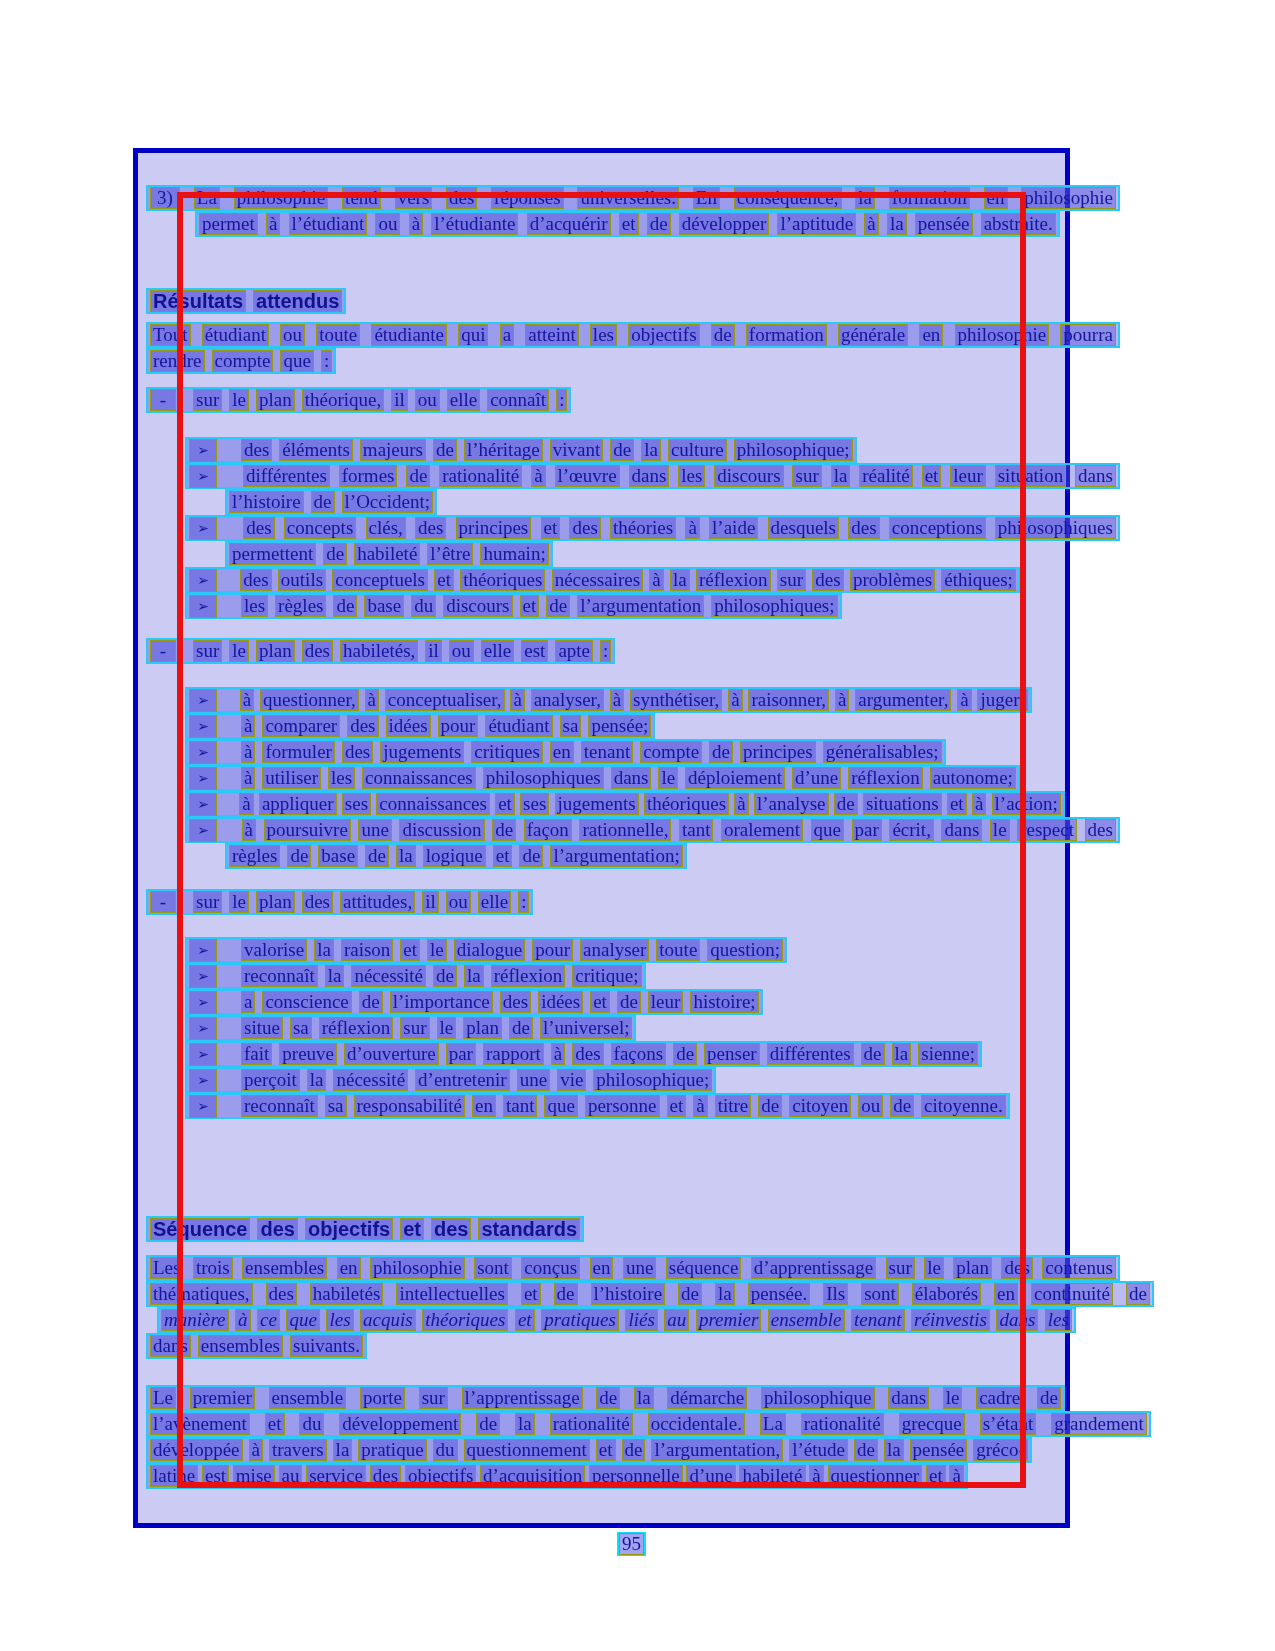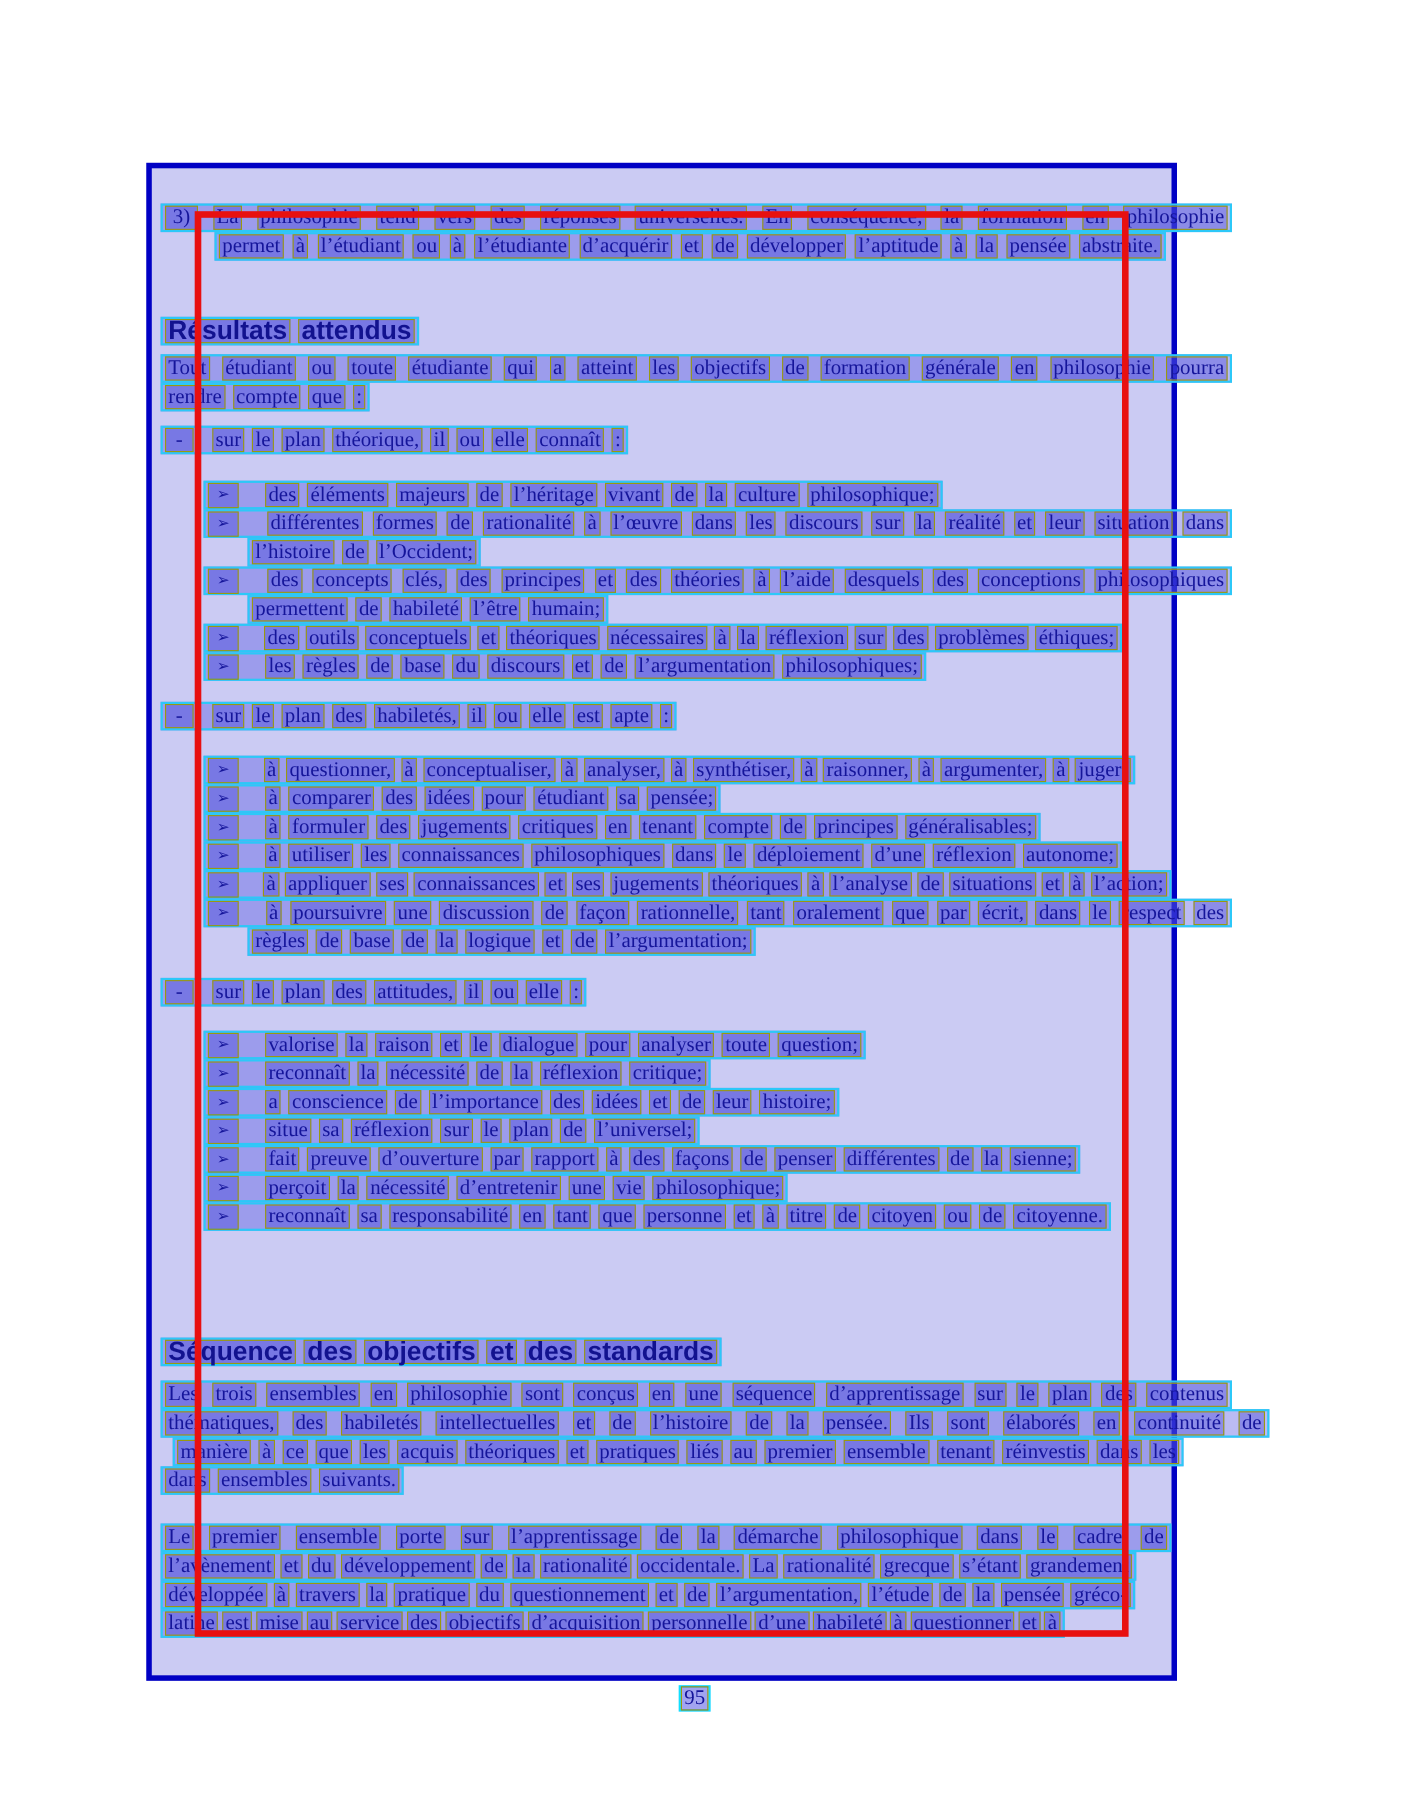--- a/index.html
+++ b/index.html
@@ -15,21 +15,21 @@
   #content{position:absolute;left:146px;top:185px;width:980px;z-index:3;}
   .block{margin:0;}
   .lrow{height:26px;}
   .line{display:inline-flex;align-items:center;height:26px;box-sizing:border-box;
         border:2px solid #2cc8f8;background:rgba(86,86,225,0.40);
         padding:0 2px;vertical-align:top;}
   .line.fill{justify-content:space-between;}
   .line.nofill{gap:7px;width:auto;}
   .word{display:inline-block;border:1px solid #99990f;background:rgba(62,62,215,0.38);
         padding:0 2px;line-height:20px;font-size:19px;color:#15159a;white-space:nowrap;}
-  .heading .word{font-family:"Liberation Sans", sans-serif;font-weight:bold;font-size:24px;color:#12128f;}
+  .heading .word{font-family:"Liberation Sans", sans-serif;font-weight:bold;font-size:20px;color:#12128f;}
   .marker{flex:none;text-align:center;}
   .marker.num{width:24px;}
   .marker.dash{width:20px;margin-right:10px;}
   .marker.arrow{width:22px;margin-right:17px;font-size:14px;padding-top:1px;}
   
   #page-num{position:absolute;left:617px;top:1532px;min-width:24px;height:24px;z-index:2;
         border:2px solid #10e0ff;background:#dfe3ff;box-sizing:border-box;
         display:flex;align-items:center;justify-content:center;
         font-size:17px;color:#15159a;font-family:"Liberation Serif", serif;}
 </style>
@@ -483,21 +483,21 @@
             <span class="word">de</span>
             <span class="word">la</span>
             <span class="word">pensée.</span>
             <span class="word">Ils</span>
             <span class="word">sont</span>
             <span class="word">élaborés</span>
             <span class="word">en</span>
             <span class="word">continuité</span>
             <span class="word">de</span>
           </div></div>
-        <div class="lrow" style="padding-left: 11px;"><div class="line fill" style="width: 919px;">
+        <div class="lrow" style="padding-left: 11px; font-style: italic;"><div class="line fill" style="width: 919px;">
             <span class="word">manière</span>
             <span class="word">à</span>
             <span class="word">ce</span>
             <span class="word">que</span>
             <span class="word">les</span>
             <span class="word">acquis</span>
             <span class="word">théoriques</span>
             <span class="word">et</span>
             <span class="word">pratiques</span>
             <span class="word">liés</span>
@@ -525,21 +525,21 @@
             <span class="word">l’apprentissage</span>
             <span class="word">de</span>
             <span class="word">la</span>
             <span class="word">démarche</span>
             <span class="word">philosophique</span>
             <span class="word">dans</span>
             <span class="word">le</span>
             <span class="word">cadre</span>
             <span class="word">de</span>
           </div></div>
-        <div class="lrow" style="padding-left: 0px;"><div class="line fill" style="width: 887px;">
+        <div class="lrow" style="padding-left: 0px;"><div class="line fill" style="width: 1005px;">
             <span class="word">l’avènement</span>
             <span class="word">et</span>
             <span class="word">du</span>
             <span class="word">développement</span>
             <span class="word">de</span>
             <span class="word">la</span>
             <span class="word">rationalité</span>
             <span class="word">occidentale.</span>
             <span class="word">La</span>
             <span class="word">rationalité</span>

